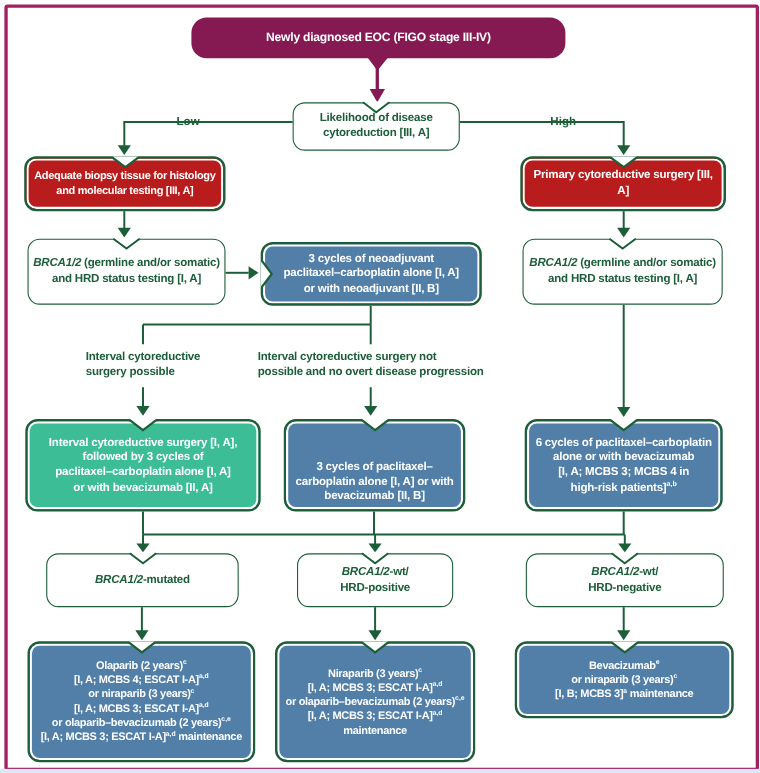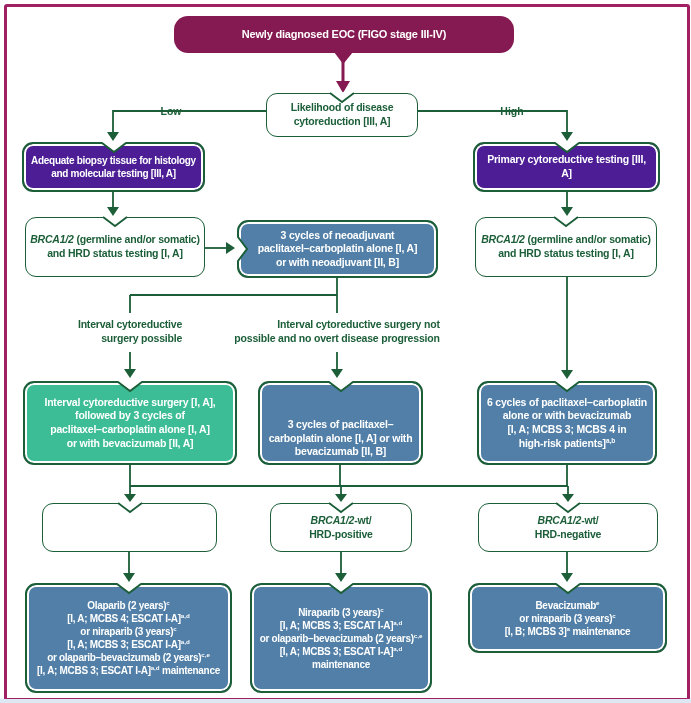--- a/index.html
+++ b/index.html
@@ -8,26 +8,26 @@
   .frame{position:absolute;left:4px;top:4px;width:680px;height:691px;border:3px solid #a11f63;border-radius:3px;}
   .strip{position:absolute;left:0;top:699px;width:691px;height:4px;background:#dde8f4;}
   .node{position:absolute;box-sizing:border-box;display:flex;align-items:center;justify-content:center;
         font-weight:bold;letter-spacing:-0.2px;line-height:1.3;}
   .txt{width:100%;text-align:center;}
   .title-node{background:#851a52;color:#fff;border-radius:14px;font-size:11px;}
   .title-node::after{content:'';position:absolute;bottom:-10px;left:50%;margin-left:-9px;
         border:9px solid transparent;border-top:11px solid #851a52;border-bottom:0;}
   .white-node{background:#fff;border:1.6px solid #1b5e38;color:#1b5e38;border-radius:11px;font-size:10.5px;}
   .fill-node{border:2px solid #1b5e38;box-shadow:inset 0 0 0 2px #ffffff;color:#fff;border-radius:11px;font-size:10.5px;padding:4px 6px;}
-  .orange{background:#4c1d95;}
+  .orange{background:#b91c1c;}
   .blue{background:#517fa7;}
   .teal{background:#3dbd95;}
   .small-font{font-size:10px;letter-spacing:-0.3px;}
   .flow-label{position:absolute;color:#1b5e38;font-weight:bold;font-size:10.5px;letter-spacing:-0.2px;
-        text-align:right;line-height:1.35;transform:translateX(-50%);white-space:nowrap;}
+        text-align:left;line-height:1.35;transform:translateX(-50%);white-space:nowrap;}
   .inline-label{position:absolute;color:#1b5e38;font-weight:bold;font-size:10.5px;background:#fff;
         padding:0 7px;transform:translate(-50%,-50%);}
   .connectors{position:absolute;left:0;top:0;width:691px;height:703px;pointer-events:none;z-index:6;}
   .notch{position:absolute;z-index:7;}
   .notch-top{top:-2px;left:50%;margin-left:-13px;}
   .notch-left{left:-2px;top:50%;margin-top:-13px;}
   sup{font-size:0.62em;vertical-align:super;line-height:0;letter-spacing:0;}
   i{font-style:italic;}
 </style>
 </head>
@@ -57,21 +57,21 @@
       <path d="M1,0 L13,10 L25,0 Z" fill="#ffffff" stroke="none"></path>
       <path d="M1,1 L13,10 L25,1" fill="none" stroke="#1b5e38" stroke-width="2"></path>
     </svg>
     <div class="txt"><span>Adequate biopsy tissue for histology</span><br><span>and molecular testing [III, A]</span></div>
   </div>
   <div class="node fill-node orange" style="left:473px;top:142px;width:187px;height:50px;">
     <svg class="notch notch-top" width="26" height="12">
       <path d="M1,0 L13,10 L25,0 Z" fill="#ffffff" stroke="none"></path>
       <path d="M1,1 L13,10 L25,1" fill="none" stroke="#1b5e38" stroke-width="2"></path>
     </svg>
-    <div class="txt"><span>Primary cytoreductive testing [III, A]</span></div>
+    <div class="txt"><span>Primary cytoreductive surgery [III, A]</span></div>
   </div>
 
   <div class="node white-node" style="left:25px;top:217px;width:180px;height:60px;">
     <svg class="notch notch-top" width="26" height="12">
       <path d="M1,0 L13,10 L25,0 Z" fill="#ffffff" stroke="none"></path>
       <path d="M1,1 L13,10 L25,1" fill="none" stroke="#1b5e38" stroke-width="1.8"></path>
     </svg>
     <div class="txt"><i>BRCA1/2</i><span> (germline and/or somatic)</span><br><span>and HRD status testing [I, A]</span></div>
   </div>
   <div class="node white-node" style="left:475px;top:217px;width:182px;height:60px;">
@@ -113,20 +113,21 @@
       <path d="M1,1 L13,10 L25,1" fill="none" stroke="#1b5e38" stroke-width="2"></path>
     </svg>
     <div class="txt"><span>6 cycles of paclitaxel–carboplatin</span><br><span>alone or with bevacizumab</span><br><span>[I, A; MCBS 3; MCBS 4 in</span><br><span>high-risk patients]</span><sup>a,b</sup></div>
   </div>
 
   <div class="node white-node" style="left:42px;top:503px;width:175px;height:49px;">
     <svg class="notch notch-top" width="26" height="12">
       <path d="M1,0 L13,10 L25,0 Z" fill="#ffffff" stroke="none"></path>
       <path d="M1,1 L13,10 L25,1" fill="none" stroke="#1b5e38" stroke-width="1.8"></path>
     </svg>
+    <div class="txt"><i>BRCA1/2</i><span>-mutated</span></div>
   </div>
   <div class="node white-node" style="left:270px;top:503px;width:142px;height:49px;">
     <svg class="notch notch-top" width="26" height="12">
       <path d="M1,0 L13,10 L25,0 Z" fill="#ffffff" stroke="none"></path>
       <path d="M1,1 L13,10 L25,1" fill="none" stroke="#1b5e38" stroke-width="1.8"></path>
     </svg>
     <div class="txt"><i>BRCA1/2</i><span>-wt/</span><br><span>HRD-positive</span></div>
   </div>
   <div class="node white-node" style="left:478px;top:503px;width:180px;height:49px;">
     <svg class="notch notch-top" width="26" height="12">

